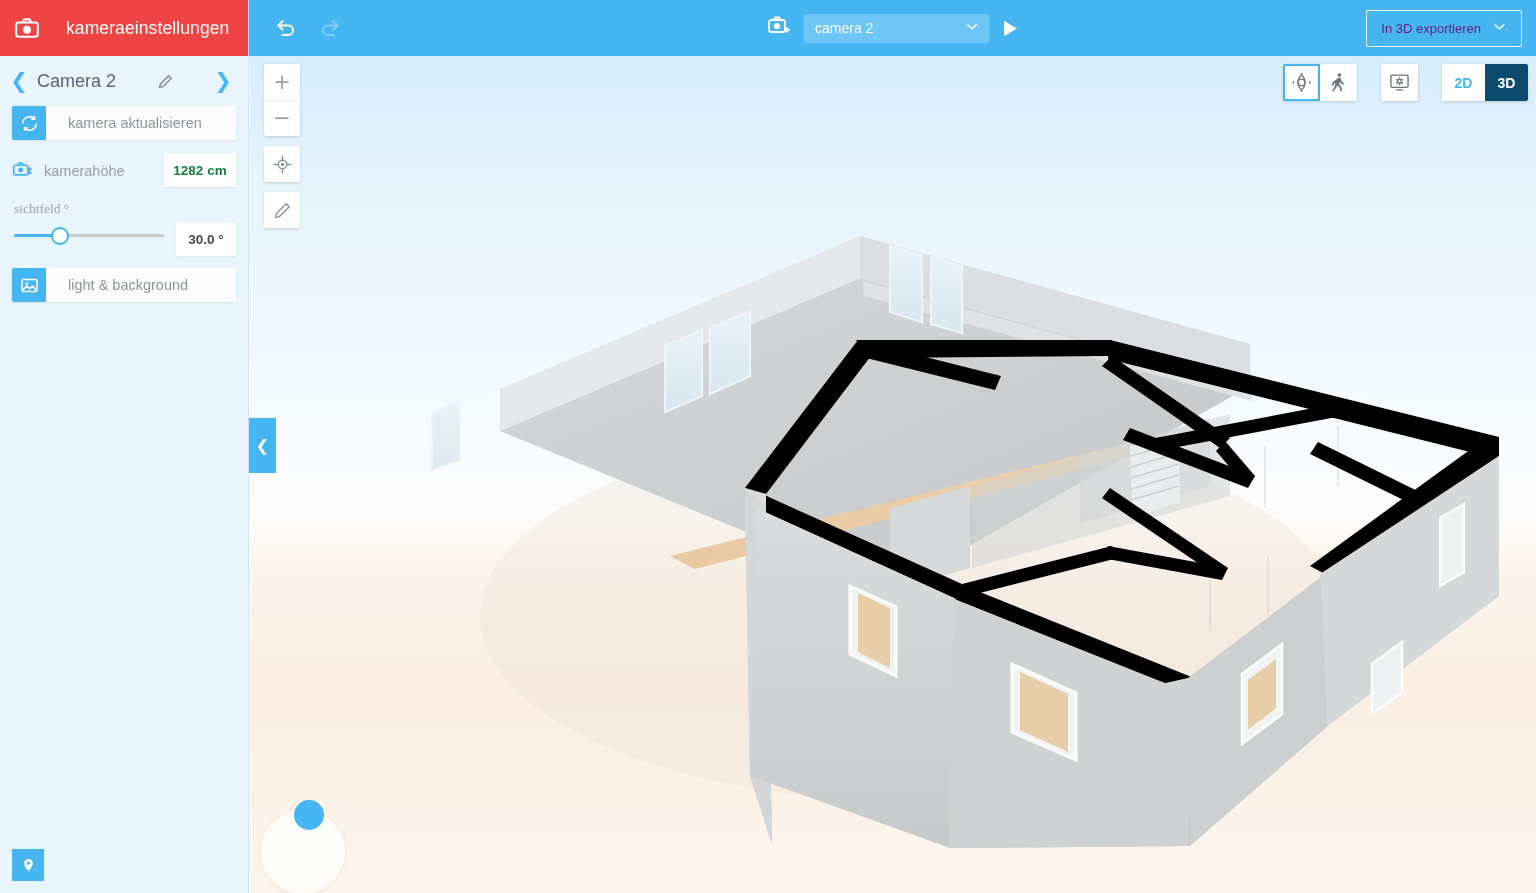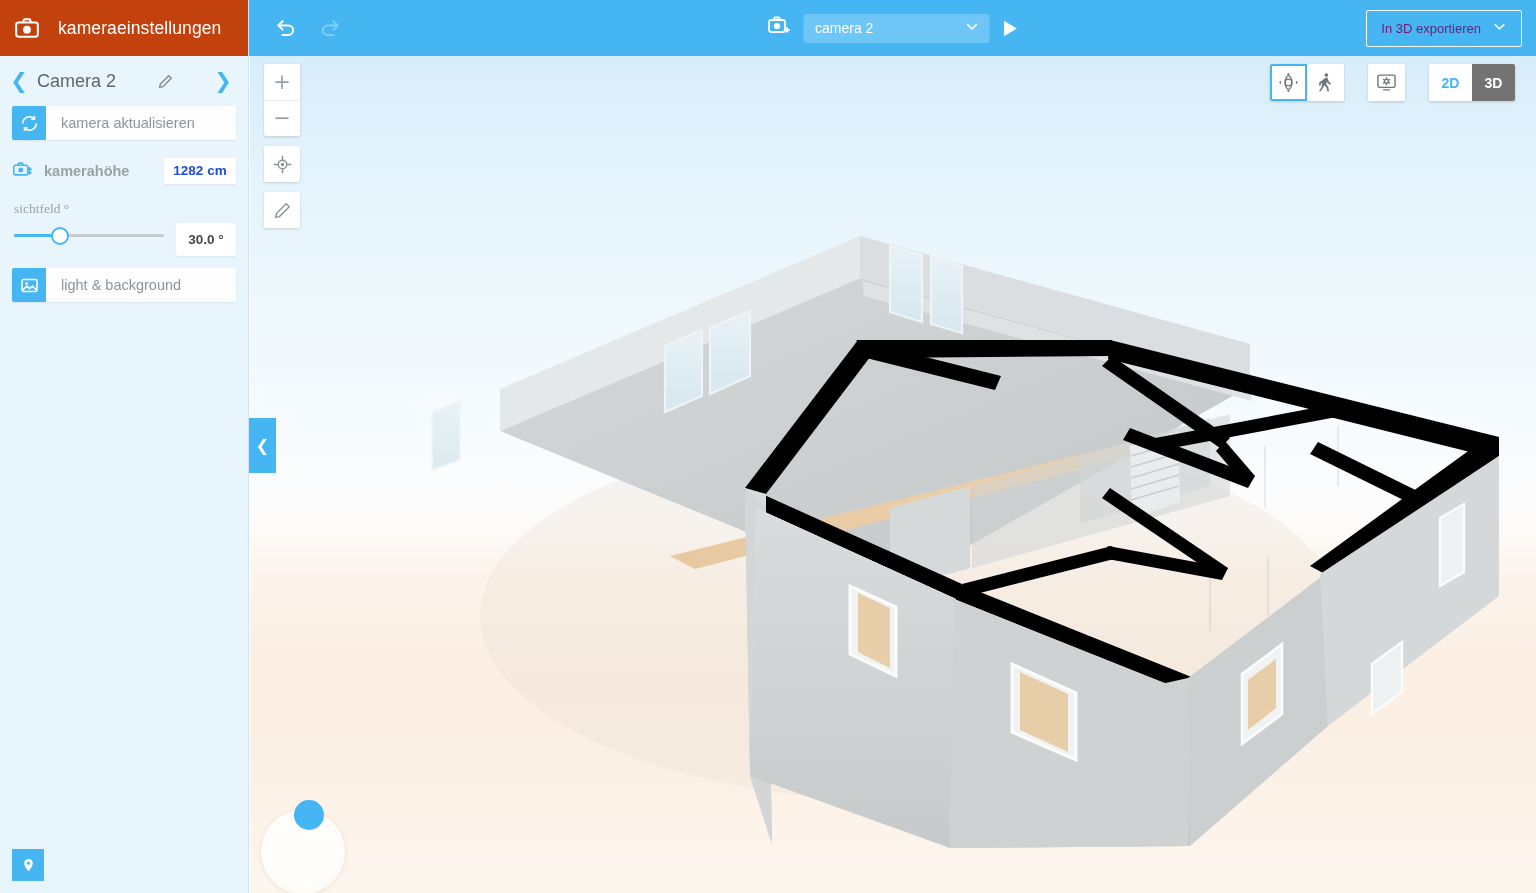--- a/index.html
+++ b/index.html
@@ -13,22 +13,22 @@
 
   
   #sidebar {
     position: absolute; left: 0; top: 0;
     width: 249px; height: 893px;
     background: #e8f5fd;
     border-right: 1px solid #cfe4f0;
     z-index: 30;
   }
   #sidebar-header {
-    height: 56px; background: #c2410c;
-    display: flex; align-items: center; gap: 18px;
+    height: 56px; background: #ef4444;
+    display: flex; align-items: center; gap: 26px;
     padding: 0 0 0 14px;
   }
   #sidebar-header .title {
     color: #fff; font-size: 17.5px; letter-spacing: .1px;
   }
   .cam-head-icon { width: 26px; height: 26px; display:block; }
 
   .nav-row {
     height: 50px; display: flex; align-items: center;
     padding: 0 16px 0 10px;
@@ -50,34 +50,34 @@
     box-shadow: 0 1px 2px rgba(0,0,0,.07);
     overflow: hidden; cursor: pointer;
   }
   .btn-row .sq {
     width: 34px; background: #45b6f2;
     display: flex; align-items: center; justify-content: center;
     flex: 0 0 34px;
   }
   .btn-row .lbl {
     display: flex; align-items: center;
-    padding-left: 15px; color: #8d959a; font-size: 14.5px;
+    padding-left: 22px; color: #8d959a; font-size: 14.5px;
   }
 
   .field-row {
     margin: 14px 12px 0 12px; height: 33px;
     display: flex; align-items: center;
   }
   .field-row .ico { width: 26px; display:flex; align-items:center; justify-content:flex-start; }
-  .field-row .lbl { flex: 1; color: #9aa1a6; font-size: 14.5px; padding-left: 6px; font-weight: bold;}
+  .field-row .lbl { flex: 1; color: #9aa1a6; font-size: 14.5px; padding-left: 6px;}
   .field-row .val {
-    width: 72px; height: 26px; background: #fff;
+    width: 72px; height: 33px; background: #fff;
     border-radius: 2px; box-shadow: 0 1px 2px rgba(0,0,0,.07);
     display: flex; align-items: center; justify-content: center;
-    color: #1d4ed8; font-size: 13.5px; font-weight: bold;
+    color: #15803d; font-size: 13.5px; font-weight: bold;
   }
 
   
   #cam-diagram { position: relative; width: 249px; height: 215px; margin-top: 14px; }
 
   
   .slider-label { color: #9aa1a6; font-size: 13.5px; margin: 14px 0 0 14px; font-family: Liberation Serif, serif; }
   .slider-row { display:flex; margin: 6px 12px 0 12px; }
   .slider-wrap { position: relative; flex: 1; height: 24px; margin-right: 10px;}
   .track { position:absolute; top: 11px; left: 2px; right: 2px; height: 3px;
@@ -158,39 +158,39 @@
     width: 36px; height: 36px; display:flex;
     align-items:center; justify-content:center; cursor:pointer;
     color: #8d9498;
   }
   .tool-btn + .tool-btn { border-top: 1px solid #ececec; }
   .tool-btn .glyph { font-size: 21px; line-height:1; color:#9aa0a4;
                      font-family:"DejaVu Sans", sans-serif; }
 
   
   #view-controls {
-    position:absolute; right: 21px; top: 8px; z-index: 12;
+    position:absolute; right: 8px; top: 8px; z-index: 12;
     display:flex; align-items:flex-end; gap: 24px;
   }
   .vc-group {
     display:flex; background:#fff; border-radius:2px;
     box-shadow: 0 1px 3px rgba(0,0,0,.16); overflow:hidden;
   }
   .vc-btn {
     width: 37px; height: 37px; display:flex;
     align-items:center; justify-content:center; cursor: pointer;
     background: #fff;
   }
   .vc-btn.sel { border: 2px solid #45b6f2; }
   .dim-btn {
     width: 43px; height: 37px; display:flex; align-items:center;
     justify-content:center; font-size: 14px; font-weight: bold;
     cursor:pointer; background:#fff; color:#45b6f2;
   }
-  .dim-btn.active { background:#737373; color:#fff; }
+  .dim-btn.active { background:#0c4a6e; color:#fff; }
 
   
   #gizmo {
     position:absolute; left: 5px; bottom: 5px; width: 96px; height: 96px;
     z-index: 12; cursor: pointer;
   }
   #gizmo .ball {
     position:absolute; left: 6px; top: 18px; width: 84px; height: 84px;
     border-radius:50%; background: radial-gradient(circle at 45% 38%, #fffdfa 62%, #fbf3ea 100%);
     box-shadow: 0 1px 5px rgba(180,150,120,.22);

